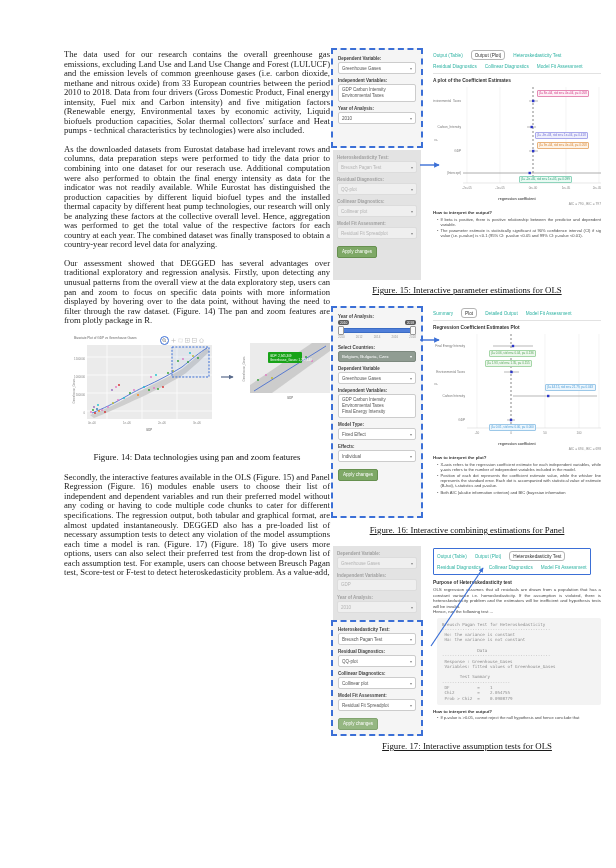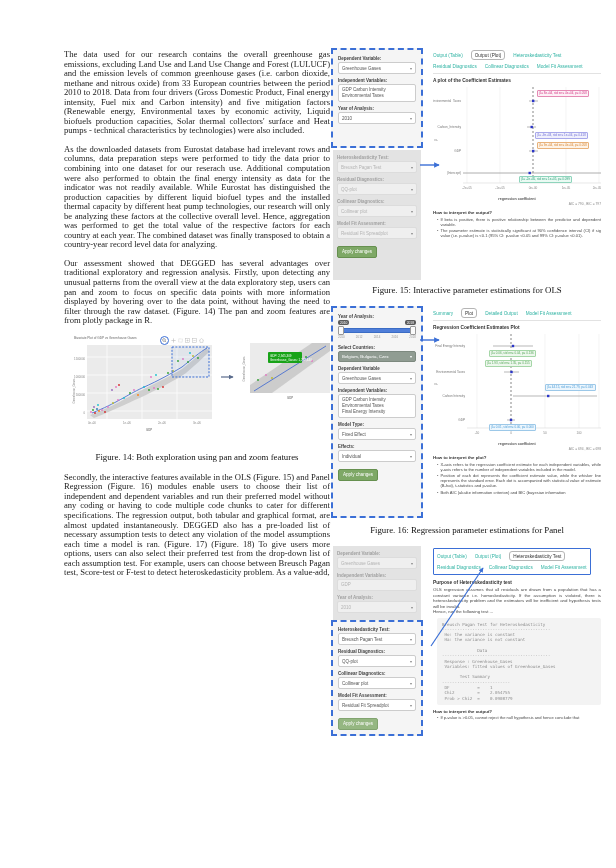--- a/index.html
+++ b/index.html
@@ -3,21 +3,21 @@
 <meta charset="utf-8">
 <style>
   html,body{margin:0;padding:0;background:#ffffff;}
   .page{position:relative;width:616px;height:868px;background:#fff;overflow:hidden;
         font-family:"Liberation Serif",serif;color:#1c1c1c;}
   
   .leftcol{position:absolute;left:64px;top:50px;width:266px;}
   .para{font-size:8.6px;line-height:9.55px;text-align:justify;margin:0 0 9px 0;}
   .cap{font-size:8.8px;margin:3px 0 11px 0;text-align:center;color:#111;}
   
-  .rightcol{position:absolute;left:331px;top:48px;width:272px;}
+  .rightcol{position:absolute;left:331px;top:48px;width:272px;text-decoration:underline;}
   .shot{position:relative;width:272px;font-family:"Liberation Sans",sans-serif;color:#444;}
   
   .lbl{font-size:4.5px;font-weight:bold;color:#3f3f3f;margin:3.5px 0 1.5px;}
   .dd{display:flex;justify-content:space-between;align-items:center;background:#fff;
       border:1px solid #ccc;border-radius:2px;font-size:4.5px;color:#555;padding:1.5px 3px;height:7px;}
   .caret{font-size:4px;color:#888;}
   .mbox{background:#fff;border:1px solid #ccc;border-radius:2px;font-size:4.5px;line-height:6px;
         padding:2px 3px;color:#555;white-space:pre-line;}
   .apply{display:inline-block;background:#7ea866;border:1px solid #66904f;color:#fff;
          font-size:4.6px;padding:2.5px 4px;border-radius:2px;margin-top:5px;}
@@ -196,21 +196,21 @@
           <circle cx="30" cy="35" r="0.9" fill="#bcbd22"></circle>
             <circle cx="64" cy="14" r="0.9" fill="#2ca02c"></circle>
           <circle cx="70" cy="18" r="0.9" fill="#e377c2"></circle>
           <rect x="26" y="9" width="34" height="11" rx="1" fill="#18a318"></rect>
           <text x="28" y="13.5" font-size="3" fill="#fff">GDP: 2,945,309</text>
           <text x="28" y="17.5" font-size="3" fill="#fff">Greenhouse_Gases: 1,297,440</text>
           <text x="48" y="56" class="axt" text-anchor="middle" font-weight="bold">GDP</text>
         </svg>
       </div>
     </div>
-    <div class="cap">Figure. 14: Both exploration using pan and zoom features</div>
+    <div class="cap">Figure. 14: Data technologies using pan and zoom features</div>
 
     <p class="para">Secondly, the interactive features available in the OLS (Figure. 15) and Panel Regression (Figure. 16) modules enable users to choose their list of independent and dependent variables and run their preferred model without any coding or having to code multiple code chunks to cater for different specifications. The regression output, both tabular and graphical format, are almost updated instantaneously. DEGGED also has a pre-loaded list of necessary assumption tests to detect any violation of the model assumptions each time a model is ran. (Figure. 17) (Figure. 18) To give users more options, users can also select their preferred test from the drop-down list of each assumption test. For example, users can choose between Breusch Pagan test, Score-test or F-test to detect heteroskedasticity problem. As a value-add,</p>
   </div>
 
   <div class="rightcol">
 
     <div class="shot" style="height:234px;">
 
       <div class="dashbox" style="position:absolute;left:0;top:0;width:92px;height:100px;background:#f5f5f5;padding:2px 5px;box-sizing:border-box;">
         <div class="lbl">Dependent Variable:</div>
@@ -433,21 +433,21 @@
         <div class="bul">
             <span>•</span>
             <span>Position of each dot represents the coefficient estimate value, while the whisker line represents the standard error. Each dot is accompanied with statistical value of estimate (B-hat), t-statistics and p-value.</span>
           </div>
         <div class="bul">
             <span>•</span>
             <span>Both AIC (akaike information criterion) and BIC (bayesian information</span>
           </div>
       </div>
     </div>
-    <div class="cap">Figure. 16: Regression parameter estimations for Panel</div>
+    <div class="cap">Figure. 16: Interactive combining estimations for Panel</div>
 
     <div class="shot" style="height:192px;">
 
       <div class="sb-dis" style="position:absolute;left:2px;top:0;width:88px;height:74px;padding:1px 4px;box-sizing:border-box;">
         <div class="lbl">Dependent Variable:</div>
         <div class="dd">
           <span>Greenhouse Gases</span>
           <span class="caret">▾</span>
         </div>
         <div class="lbl">Independent Variables:</div>
@@ -523,15 +523,16 @@
  DF           =    1
  Chi2         =    2.054755
  Prob &gt; Chi2  =    0.0908779</pre>
         <div class="ih">How to interpret the output?</div>
         <div class="bul">
             <span>•</span>
             <span>If p-value is &gt;0.05, cannot reject the null hypothesis and hence conclude that</span>
           </div>
       </div>
     </div>
+    <div class="cap">Figure. 17: Interactive assumption tests for OLS</div>
 
   </div>
 </div>
 
 </body></html>

